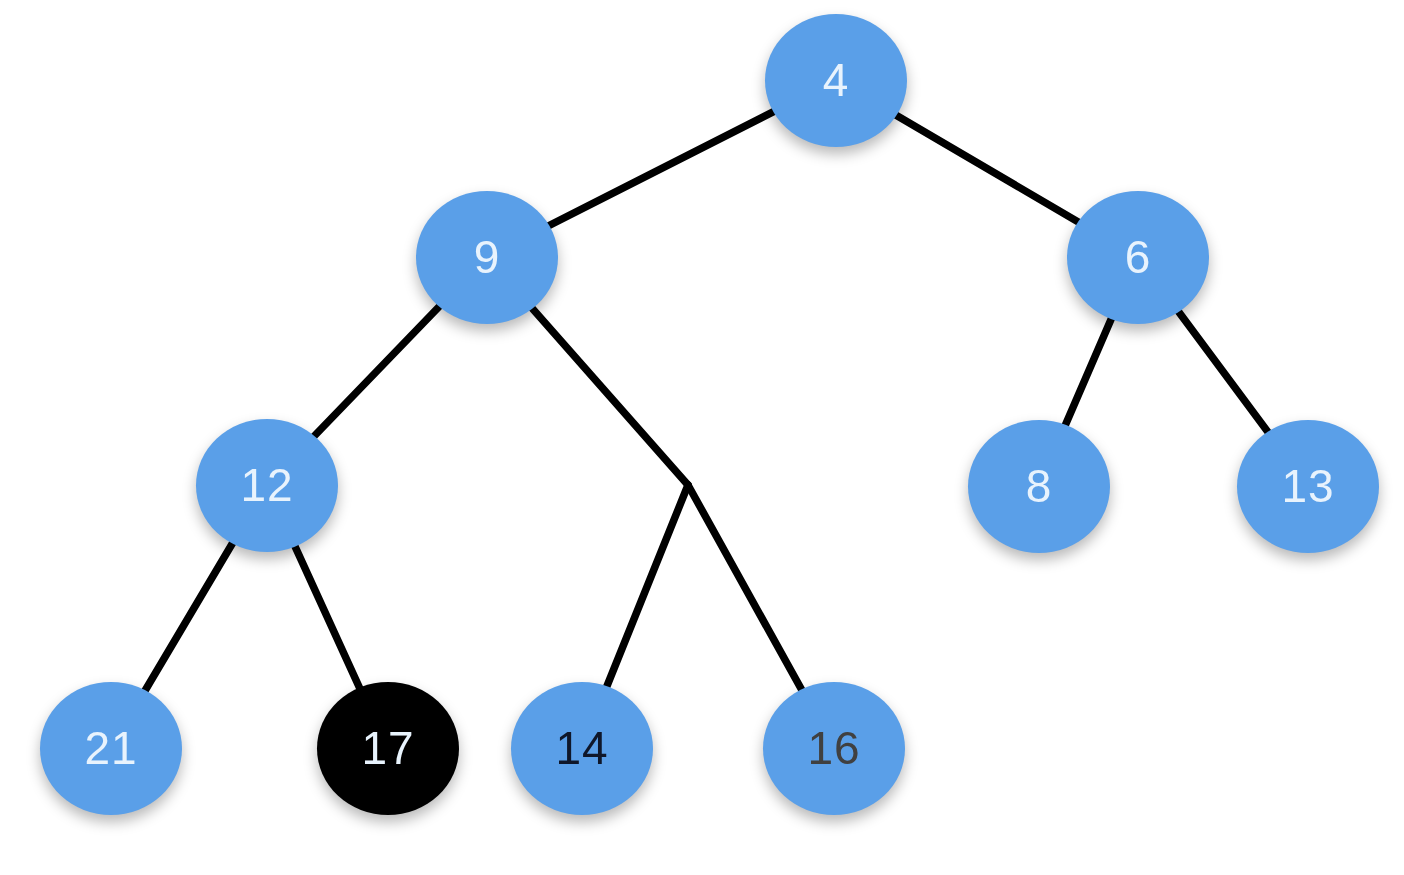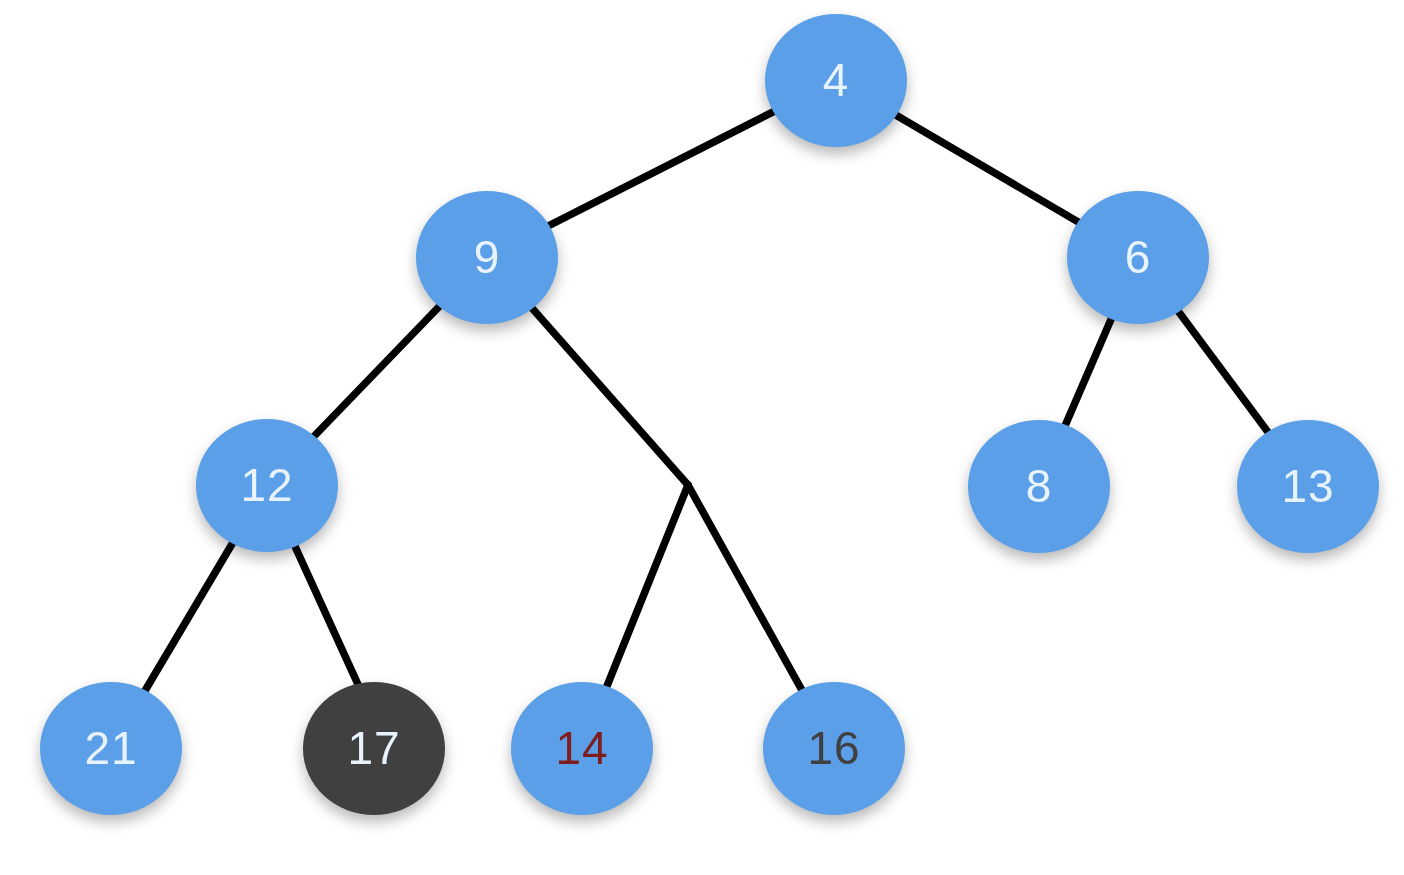--- a/index.html
+++ b/index.html
@@ -72,22 +72,22 @@
     </div>
     <div class="node" style="left: 968px; top: 419.5px; width: 142px; height: 133px; background: rgb(90, 159, 232);">
       <span class="node-label" style="color: rgb(232, 243, 253);">8</span>
     </div>
     <div class="node" style="left: 1237px; top: 419.5px; width: 142px; height: 133px; background: rgb(90, 159, 232);">
       <span class="node-label" style="color: rgb(232, 243, 253);">13</span>
     </div>
     <div class="node" style="left: 40px; top: 681.5px; width: 142px; height: 133px; background: rgb(90, 159, 232);">
       <span class="node-label" style="color: rgb(232, 243, 253); text-align: right;">21</span>
     </div>
-    <div class="node" style="left: 303px; top: 681.5px; width: 142px; height: 133px; background: #404040; justify-content: center;">
+    <div class="node" style="left: 317px; top: 681.5px; width: 142px; height: 133px; background: #000000; justify-content: center;">
       <span class="node-label" style="color: rgb(232, 243, 253);">17</span>
     </div>
     <div class="node" style="left: 511px; top: 681.5px; width: 142px; height: 133px; background: rgb(90, 159, 232);">
-      <span class="node-label" style="color: #7f1d1d;">14</span>
+      <span class="node-label" style="color: #0f172a;">14</span>
     </div>
     <div class="node" style="left: 763px; top: 681.5px; width: 142px; height: 133px; background: rgb(90, 159, 232);">
       <span class="node-label" style="color: #404040;">16</span>
     </div>
   </div>
 
 </body></html>

